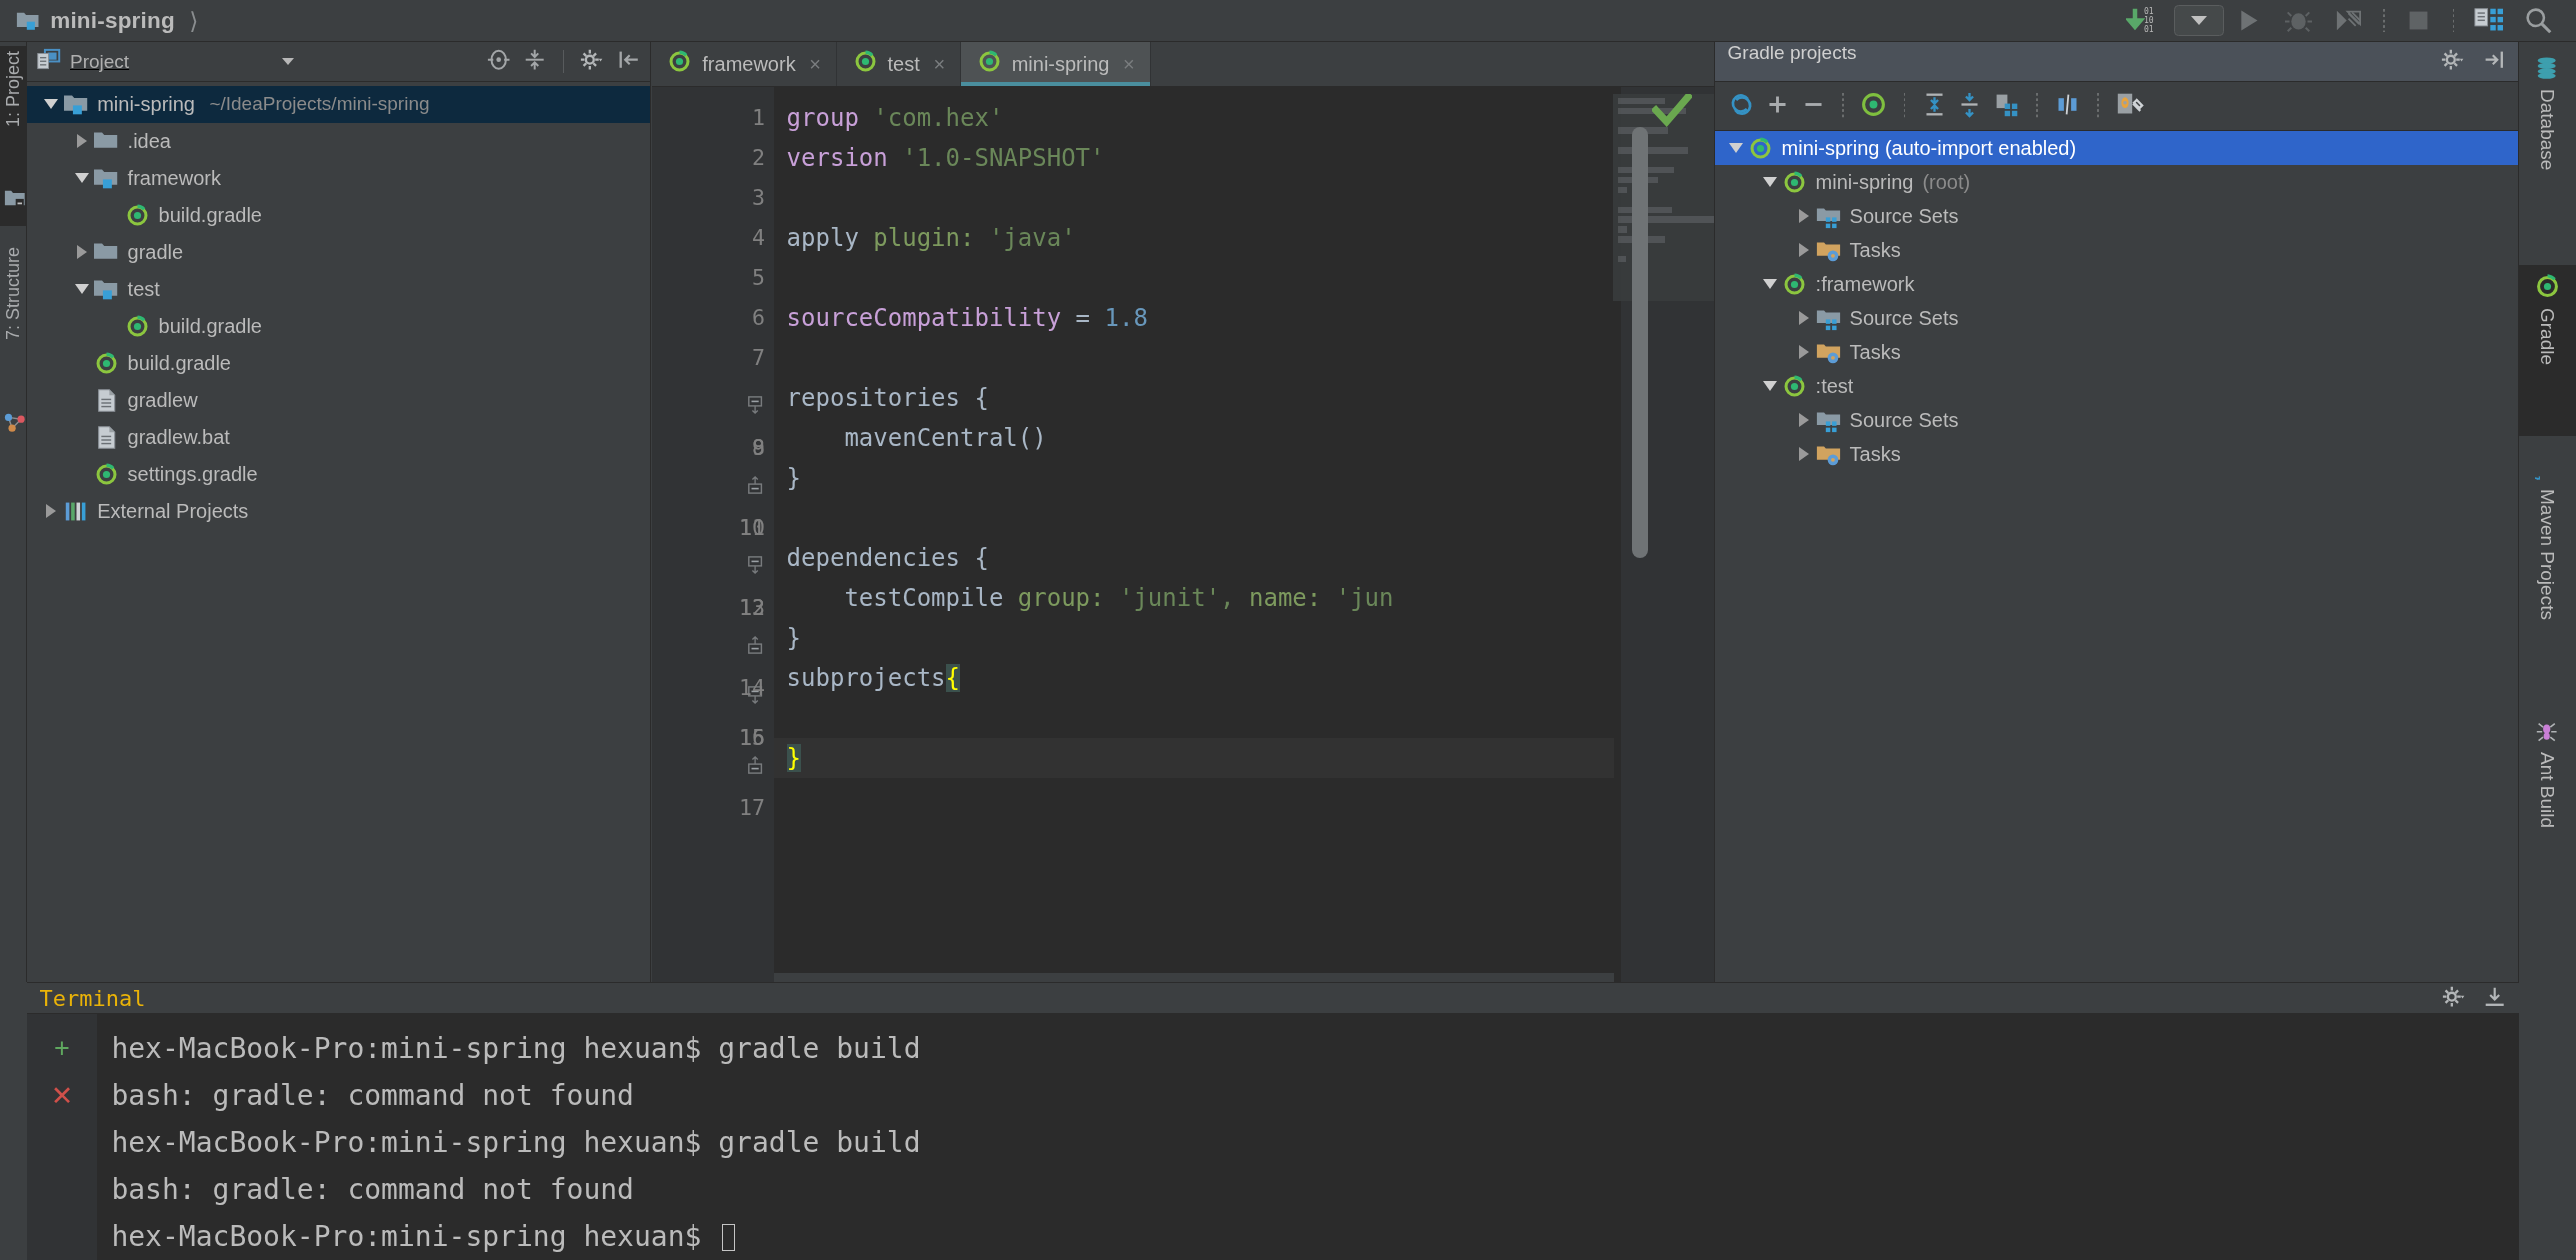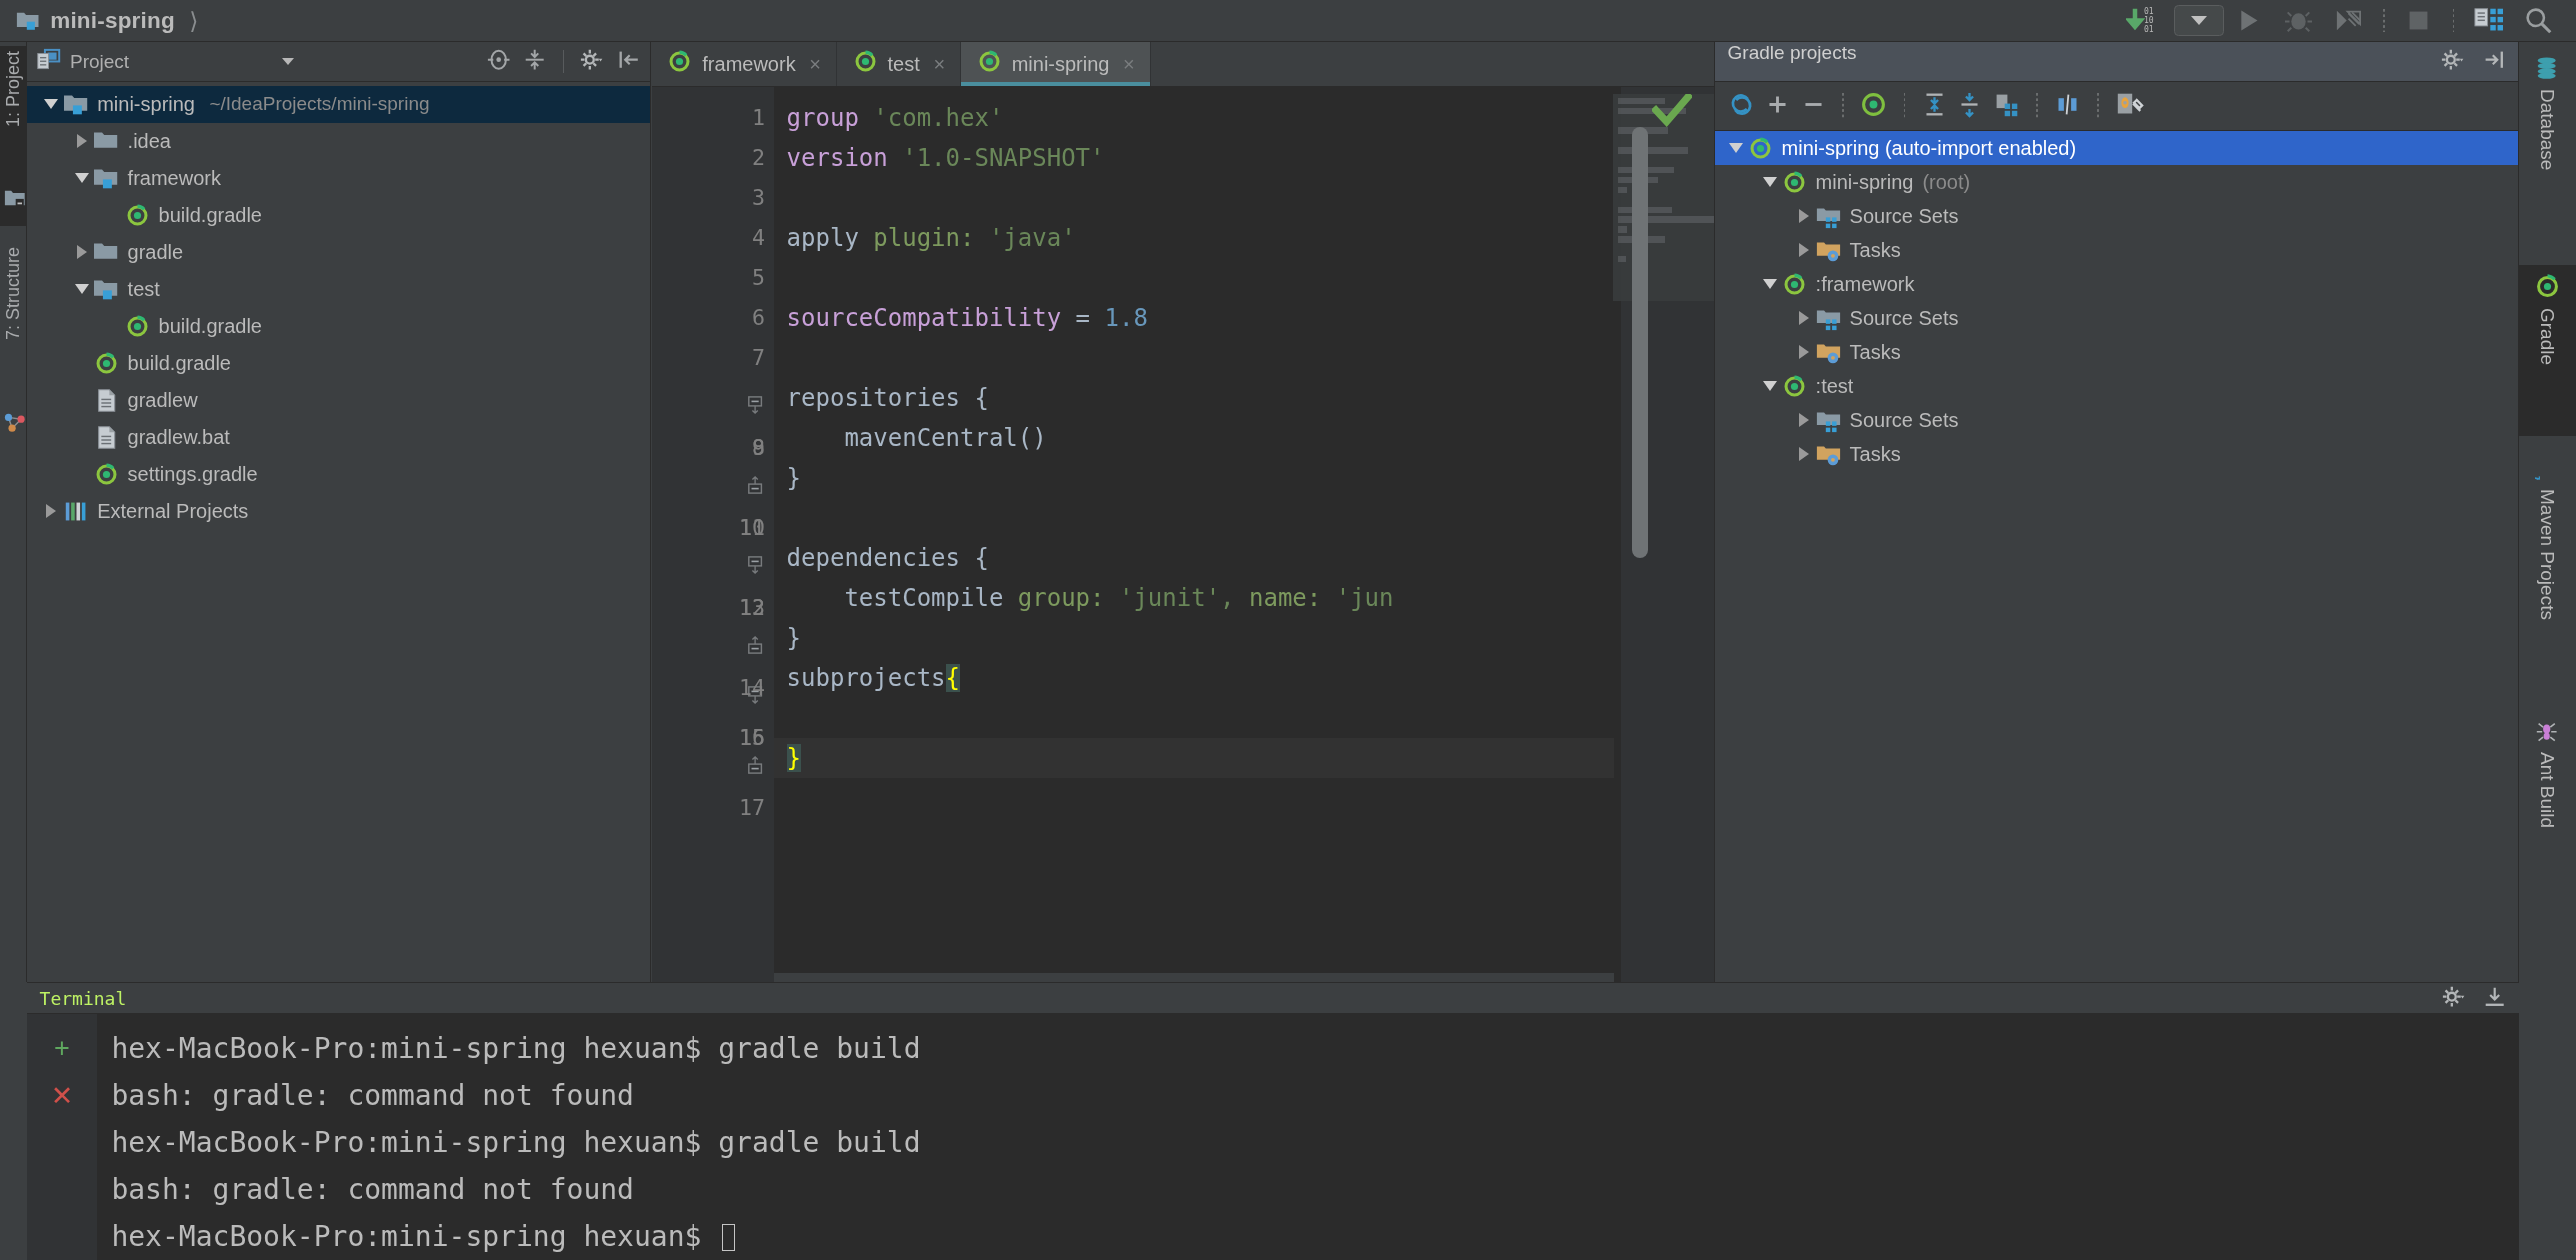--- a/index.html
+++ b/index.html
@@ -45,21 +45,21 @@
   .strip-item.active { background: #2b2b2b; }
 
   
   .project-panel {
     position: absolute; left: 27px; top: 42px; width: 624px; height: 940px;
     background: #3c3f41; border-right: 0.9px solid #2b2b2b;
     display: flex; flex-direction: column;
   }
   .panel-head {
     height: 40px; display: flex; align-items: center; padding: 0 9px;
-    background: #3c3f41; border-bottom: 0.9px solid #2b2b2b; gap: 9px;
+    background: #3c3f41; border-bottom: 0.9px solid #2b2b2b; gap: 9px; text-decoration: underline;
   }
   .panel-title { color: #b0b0b0; font-size: 19px; }
   .caret-down { width: 0; height: 0; border-left: 6.3px solid transparent;
      border-right: 6.3px solid transparent; border-top: 7.2px solid #b8b8b8; }
   .head-tools { margin-left: auto; display: flex; align-items: center; gap: 12.6px; }
   .head-divider { width: 0.9px; height: 23.4px; background: #585b5d; margin: 0 3.6px; }
 
   .tree { flex: 1; overflow: hidden; padding-top: 3.6px; }
   .trow {
     display: flex; align-items: center; height: 37px;
@@ -172,21 +172,21 @@
 
   
   .terminal {
     position: absolute; left: 27px; top: 982px; width: 2492px; height: 278px;
     background: #2b2b2b; display: flex; flex-direction: column;
   }
   .term-head {
     height: 40px; background: #3c3f41; display: flex; align-items: center;
     padding: 0 12.6px; border-bottom: 0.9px solid #2b2b2b; border-top: 0.9px solid #2b2b2b;
   }
-  .term-title { color: #bef264; font-size: 18px; font-family: "DejaVu Sans Mono", monospace; }
+  .term-title { color: #eab308; font-size: 22px; font-family: "DejaVu Sans Mono", monospace; }
   .term-tools { margin-left: auto; display: flex; align-items: center; gap: 16px; }
   .term-body { flex: 1; display: flex; background: #2b2b2b; }
   .term-gutter { width: 70px; background: #313335; padding-top: 10.8px; flex: 0 0 70px; }
   .tg-mark { height: 47px; display: flex; align-items: center; justify-content: center; font-size: 27px; }
   .term-lines {
     flex: 1; padding: 10.8px 0 0 14.4px; font-family: "DejaVu Sans Mono", monospace;
     font-size: 28px; color: #bbbbbb;
   }
   .tline { height: 47px; line-height: 47px; white-space: pre; }
   .term-cursor {

